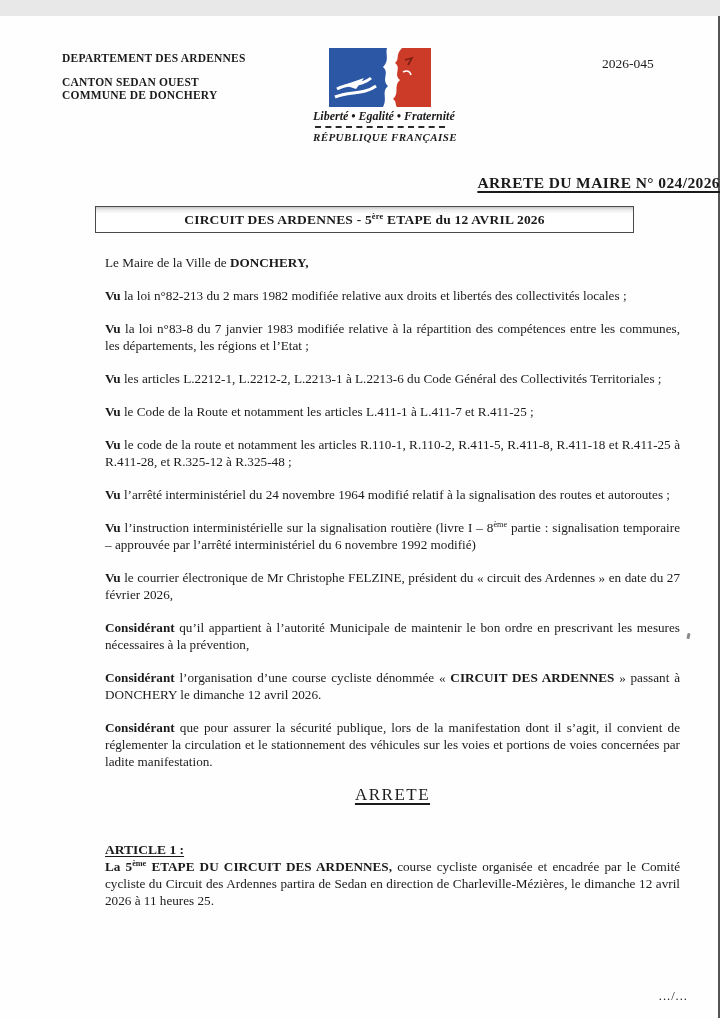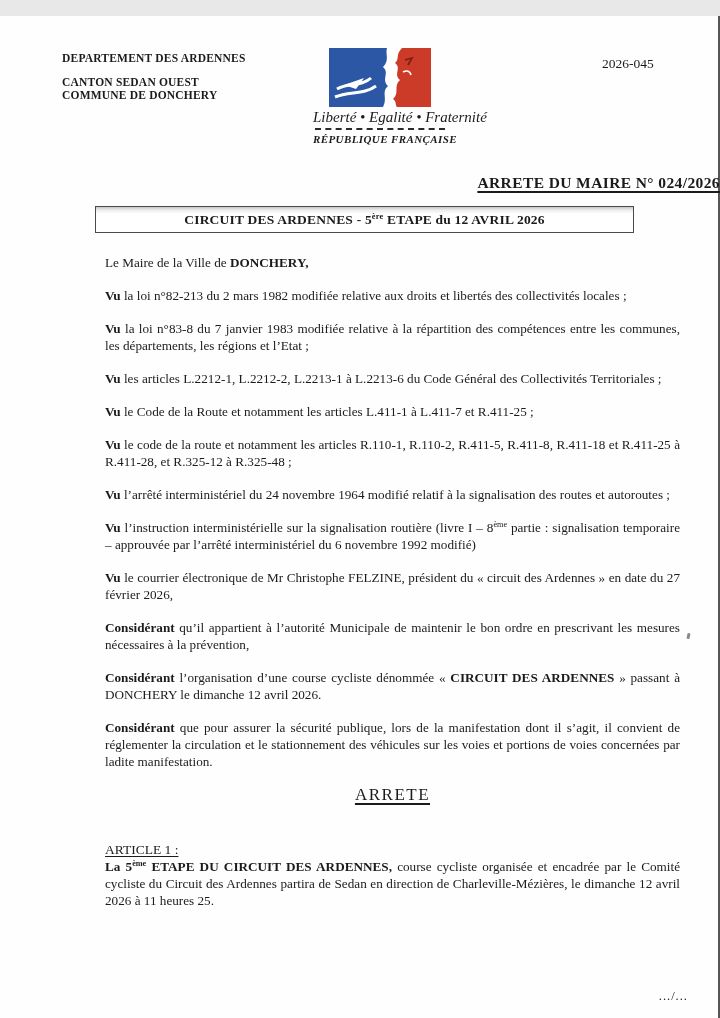--- a/index.html
+++ b/index.html
@@ -15,21 +15,21 @@
   
   .scan-edge-right{position:absolute;right:0;top:0;bottom:0;width:2px;background:#555;}
   .scan-bar-bottom{position:absolute;left:65px;bottom:0;width:432px;height:6px;background:#161616;}
   .scan-speck{position:absolute;left:687px;top:617px;width:3px;height:6px;background:#8a8a8a;transform:rotate(12deg);border-radius:1px;}
   
   .header-left{position:absolute;left:62px;top:36px;font-weight:bold;font-size:11.5px;letter-spacing:.2px;line-height:13px;}
   .header-left .dept{margin-bottom:11px;}
   .ref-number{position:absolute;left:602px;top:40px;font-size:13.5px;}
   .logo{position:absolute;left:313px;top:32px;width:134px;text-align:center;}
   .logo svg{display:block;margin:0 auto;}
-  .logo .motto{font-size:15px;font-weight:normal;font-style:italic;margin-top:2px;white-space:nowrap;}
+  .logo .motto{font-size:12px;font-weight:bold;font-style:italic;margin-top:2px;white-space:nowrap;}
   .logo .dashes{border-top:2px dashed #2a2a2a;margin:2px 2px 3px 2px;height:0;}
   .logo .republic{font-size:11px;font-weight:bold;font-style:italic;letter-spacing:.4px;white-space:nowrap;}
   
   .doc-title{
     position:absolute;left:0;right:0;top:158px;margin:0;
     text-align:right;font-size:15.5px;font-weight:bold;letter-spacing:.4px;
   }
   .doc-title span{text-decoration:underline;text-decoration-thickness:1.5px;text-underline-offset:3px;}
   .subtitle-box{
     position:absolute;left:95px;top:190px;width:537px;height:25px;
@@ -41,21 +41,21 @@
   
   .content{position:absolute;left:105px;right:40px;top:238px;font-size:13.2px;line-height:17px;}
   .para{margin:0 0 16px 0;text-align:justify;}
   .b{font-weight:bold;}
   sup{font-size:.62em;line-height:0;}
   .arrete-heading{
     margin:7px 0 38px 0;text-align:center;font-size:17px;font-weight:normal;letter-spacing:1.5px;
   }
   .arrete-heading span{text-decoration:underline;text-decoration-thickness:1.6px;text-underline-offset:3px;}
   .article-heading{
-    font-weight:normal;font-size:13.5px;
+    font-weight:bold;font-size:13.5px;
     text-decoration:underline;text-decoration-thickness:1.4px;text-underline-offset:2px;
     margin:0;
   }
   .article-body{margin:0;text-align:justify;}
   .continuation{position:absolute;right:32px;top:973px;font-size:12.5px;letter-spacing:1px;}
 </style>
 </head>
 <body>
 
 <div class="page">

